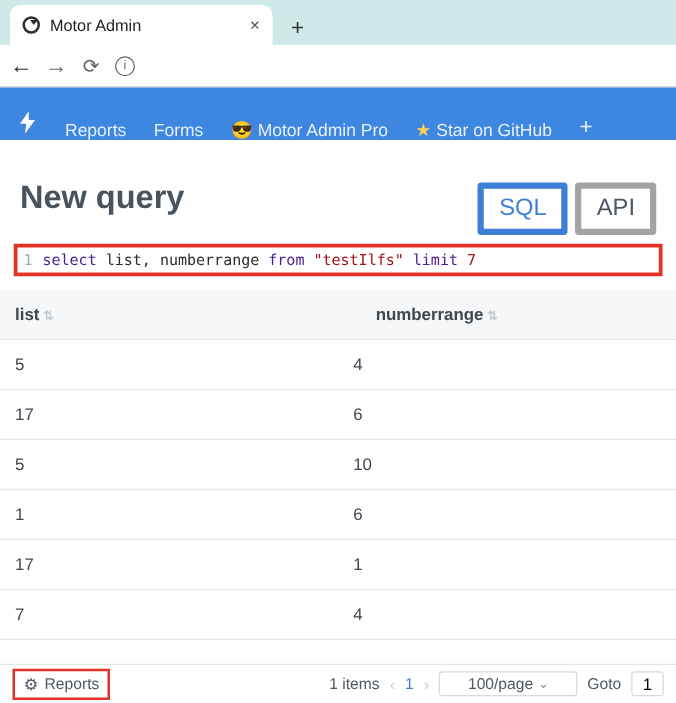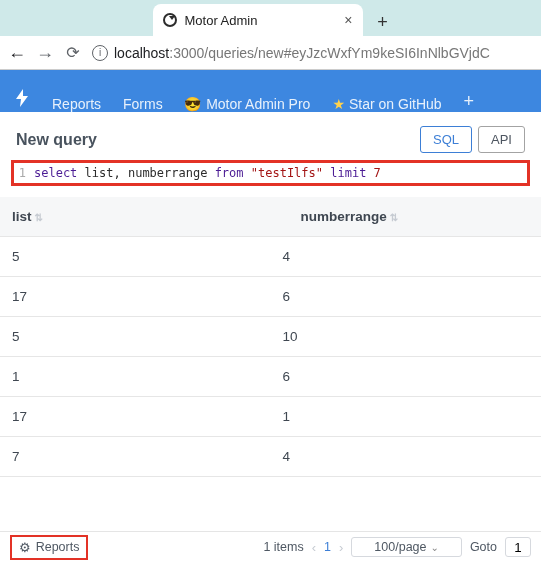--- a/index.html
+++ b/index.html
@@ -1,19 +1,19 @@
 <!DOCTYPE html>
 <html><head>
 <meta charset="utf-8">
 <style>
   * { box-sizing: border-box; margin: 0; padding: 0; }
   body { font-family: -apple-system, BlinkMacSystemFont, "Segoe UI", Arial, sans-serif; font-size: 13px; background: #fff; width: 541px; height: 562px; overflow: hidden; position: relative; }
 
   
-  .browser-top { background: #cfe9e9; height: 36px; display: flex; align-items: flex-end; padding-left: 8px; justify-content: center; }
+  .browser-top { background: #cfe9e9; height: 36px; display: flex; align-items: flex-end; padding-left: 8px; }
   .tab { background: #fff; border-radius: 8px 8px 0 0; width: 210px; height: 32px; display: flex; align-items: center; padding: 0 10px; gap: 8px; position: relative; }
   .favicon { width: 14px; height: 14px; border-radius: 50%; border: 2px solid #2c2c2c; position: relative; flex-shrink:0; }
   .favicon::after { content:""; position:absolute; left:4px; top:1px; width:0;height:0; border-left:3px solid transparent; border-right:3px solid transparent; border-top:4px solid #2c2c2c; }
   .tab-title { flex:1; font-size: 13px; color:#222; white-space:nowrap; overflow:hidden; text-overflow:ellipsis; }
   .tab-close { font-size: 14px; color:#555; cursor:pointer; }
   .new-tab { width: 28px; height: 28px; display:flex;align-items:center;justify-content:center; color:#333; font-size:18px; font-weight:300; margin-left:6px; cursor:pointer; }
 
   .addr-bar { height: 34px; background:#fff; border-bottom:1px solid #ccc; display:flex; align-items:center; padding:0 8px; gap:10px; }
   .nav-btn { color:#5f6368; font-size:18px; cursor:pointer; width:18px; text-align:center; }
   .nav-btn.back { color:#202124; }
@@ -26,22 +26,22 @@
   
   .app-nav { height: 42px; background:#3d87e0; display:flex;align-items:flex-end; padding:0 14px; gap:22px; color:#fff; }
   .bolt-icon { font-size:18px; font-weight:bold; }
   .nav-link { font-size:14px; color:#e8f1fb; cursor:pointer; }
   .nav-link .emoji { margin-right:4px; }
   .star { color:#ffd24d; margin-right:4px; }
   .plus-icon { font-size:18px; color:#e8f1fb; }
 
   
   .page-head { padding:14px 16px 10px 16px; display:flex; align-items:center; }
-  .page-title { font-size:16px; font-weight:700; color:#49535e; flex:1; }
-  .btn { border:1px solid #a3a3a3; background:#fff; border-radius:3px; padding:5px 12px; font-size:13px; color:#4e5661; cursor:pointer; margin-left:6px; }
+  .page-title { font-size:26px; font-weight:700; color:#49535e; flex:1; }
+  .btn { border:5px solid #a3a3a3; background:#fff; border-radius:3px; padding:5px 12px; font-size:19px; color:#4e5661; cursor:pointer; margin-left:6px;margin-top:20px; }
   .btn.sql { border-color:#3d7fd6; color:#3d7fd6; }
 
   
   .sql-wrap { margin:0 14px 14px 14px; outline:3px solid #e33226; padding:3px 4px; background:#fff; }
   .sql-line { display:flex; gap:8px; font-family: Menlo, Consolas, monospace; font-size:12px; }
   .sql-line .lineno { color:#aaa; width:8px; text-align:right; user-select:none; }
   .kw { color:#4c1d95; }
   .str { color:#a31515; }
   .num { color:#a31515; }
   .ident { color:#2c2c2c; }
@@ -74,21 +74,20 @@
     <span class="tab-close">×</span>
   </div>
   <div class="new-tab">+</div>
 </div>
 <div class="addr-bar">
   <span class="nav-btn back">←</span>
   <span class="nav-btn">→</span>
   <span class="nav-btn reload">⟳</span>
   <div class="url-field">
     <span class="url-icon">i</span>
-    <span><span class="host">localhost</span><span class="path">:3000</span><span class="path">/queries/new#eyJzcWxfYm9keSI6InNlbGVjdC</span></span>
   </div>
 </div>
 
 <div class="app-nav">
   <span class="bolt-icon">
     <svg width="16" height="18" viewBox="0 0 16 18">
         <path d="M9 0 L2 10 L7 10 L6 18 L14 7 L9 7 Z" fill="#fff"></path>
       </svg>
   </span>
   <span class="nav-link">Reports</span>

